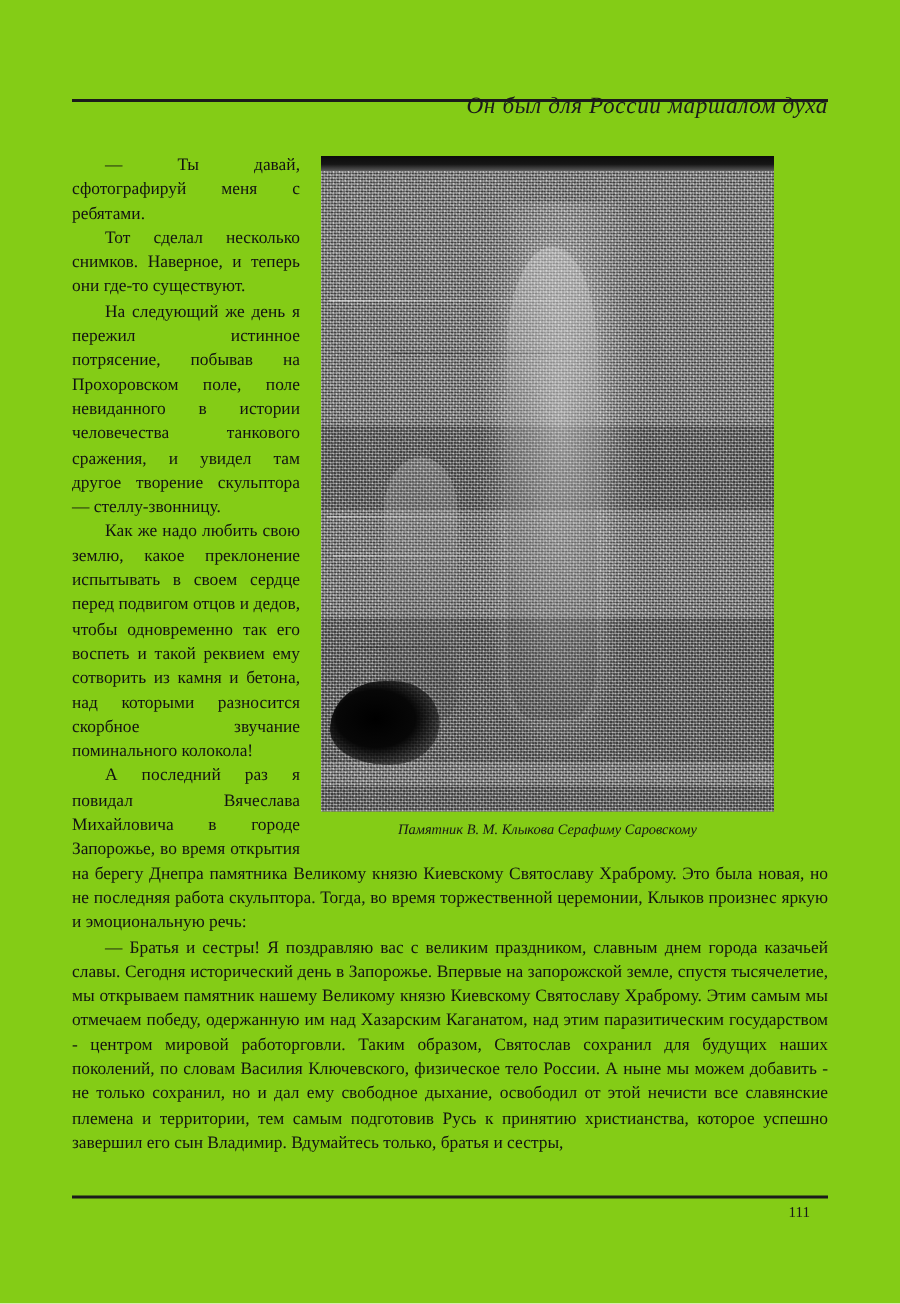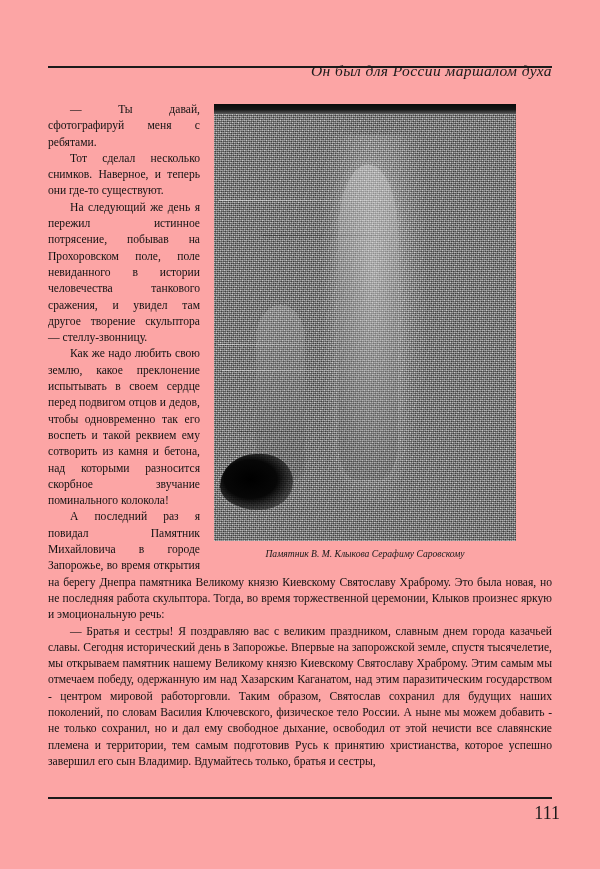--- a/index.html
+++ b/index.html
@@ -14,21 +14,21 @@
     font-family: "Liberation Serif", "DejaVu Serif", serif;
     color: #111111;
     overflow: hidden;
   }
 
   .page {
     position: absolute;
     left: 0; top: 0;
     width: 600px;
     height: 869px;
-    background: #fca5a5;
+    background: #84cc16;
   }
 
   
   .header-rule {
     position: absolute;
     left: 48px;
     top: 66px;
     width: 504px;
     height: 2px;
     background: #1b1b1b;
@@ -190,23 +190,23 @@
   .footer-rule {
     position: absolute;
     left: 48px;
     top: 797px;
     width: 504px;
     height: 2px;
     background: #1b1b1b;
   }
   .folio {
     position: absolute;
-    right: 40px;
+    right: 60px;
     top: 803px;
-    font-size: 18px;
+    font-size: 10px;
     color: #1a1a1a;
     margin-left: 37px;
   }
 </style>
 </head>
 <body>
 
 <div class="page">
 
   <div class="header-rule"></div>
@@ -227,21 +227,21 @@
       </div>
       <div class="caption">
         <span>Памятник В. М. Клыкова Серафиму Саровскому</span><br>
       </div>
     </div>
 
     <p>— Ты давай, сфотографируй меня с ребятами.</p>
     <p>Тот сделал несколько снимков. Наверное, и теперь они где-то существуют.</p>
     <p>На следующий же день я пережил истинное потрясение, побывав на Прохоровском поле, поле невиданного в истории человечества танкового сражения, и увидел там другое творение скульптора — стеллу-звонницу.</p>
     <p>Как же надо любить свою землю, какое преклонение испытывать в своем сердце перед подвигом отцов и дедов, чтобы одновременно так его воспеть и такой реквием ему сотворить из камня и бетона, над которыми разносится скорбное звучание поминального колокола!</p>
-    <p>А последний раз я повидал Памятник Михайловича в городе Запорожье, во время открытия на берегу Днепра памятника Великому князю Киевскому Святославу Храброму. Это была новая, но не последняя работа скульптора. Тогда, во время торжественной церемонии, Клыков произнес яркую и эмоциональную речь:</p>
+    <p>А последний раз я повидал Вячеслава Михайловича в городе Запорожье, во время открытия на берегу Днепра памятника Великому князю Киевскому Святославу Храброму. Это была новая, но не последняя работа скульптора. Тогда, во время торжественной церемонии, Клыков произнес яркую и эмоциональную речь:</p>
     <p>— Братья и сестры! Я поздравляю вас с великим праздником, славным днем города казачьей славы. Сегодня исторический день в Запорожье. Впервые на запорожской земле, спустя тысячелетие, мы открываем памятник нашему Великому князю Киевскому Святославу Храброму. Этим самым мы отмечаем победу, одержанную им над Хазарским Каганатом, над этим паразитическим государством - центром мировой работорговли. Таким образом, Святослав сохранил для будущих наших поколений, по словам Василия Ключевского, физическое тело России. А ныне мы можем добавить - не только сохранил, но и дал ему свободное дыхание, освободил от этой нечисти все славянские племена и территории, тем самым подготовив Русь к принятию христианства, которое успешно завершил его сын Владимир. Вдумайтесь только, братья и сестры,</p>
 
   </div>
 
   <div class="footer-rule"></div>
   <div class="folio">111</div>
 
 </div>
 
 </body></html>

